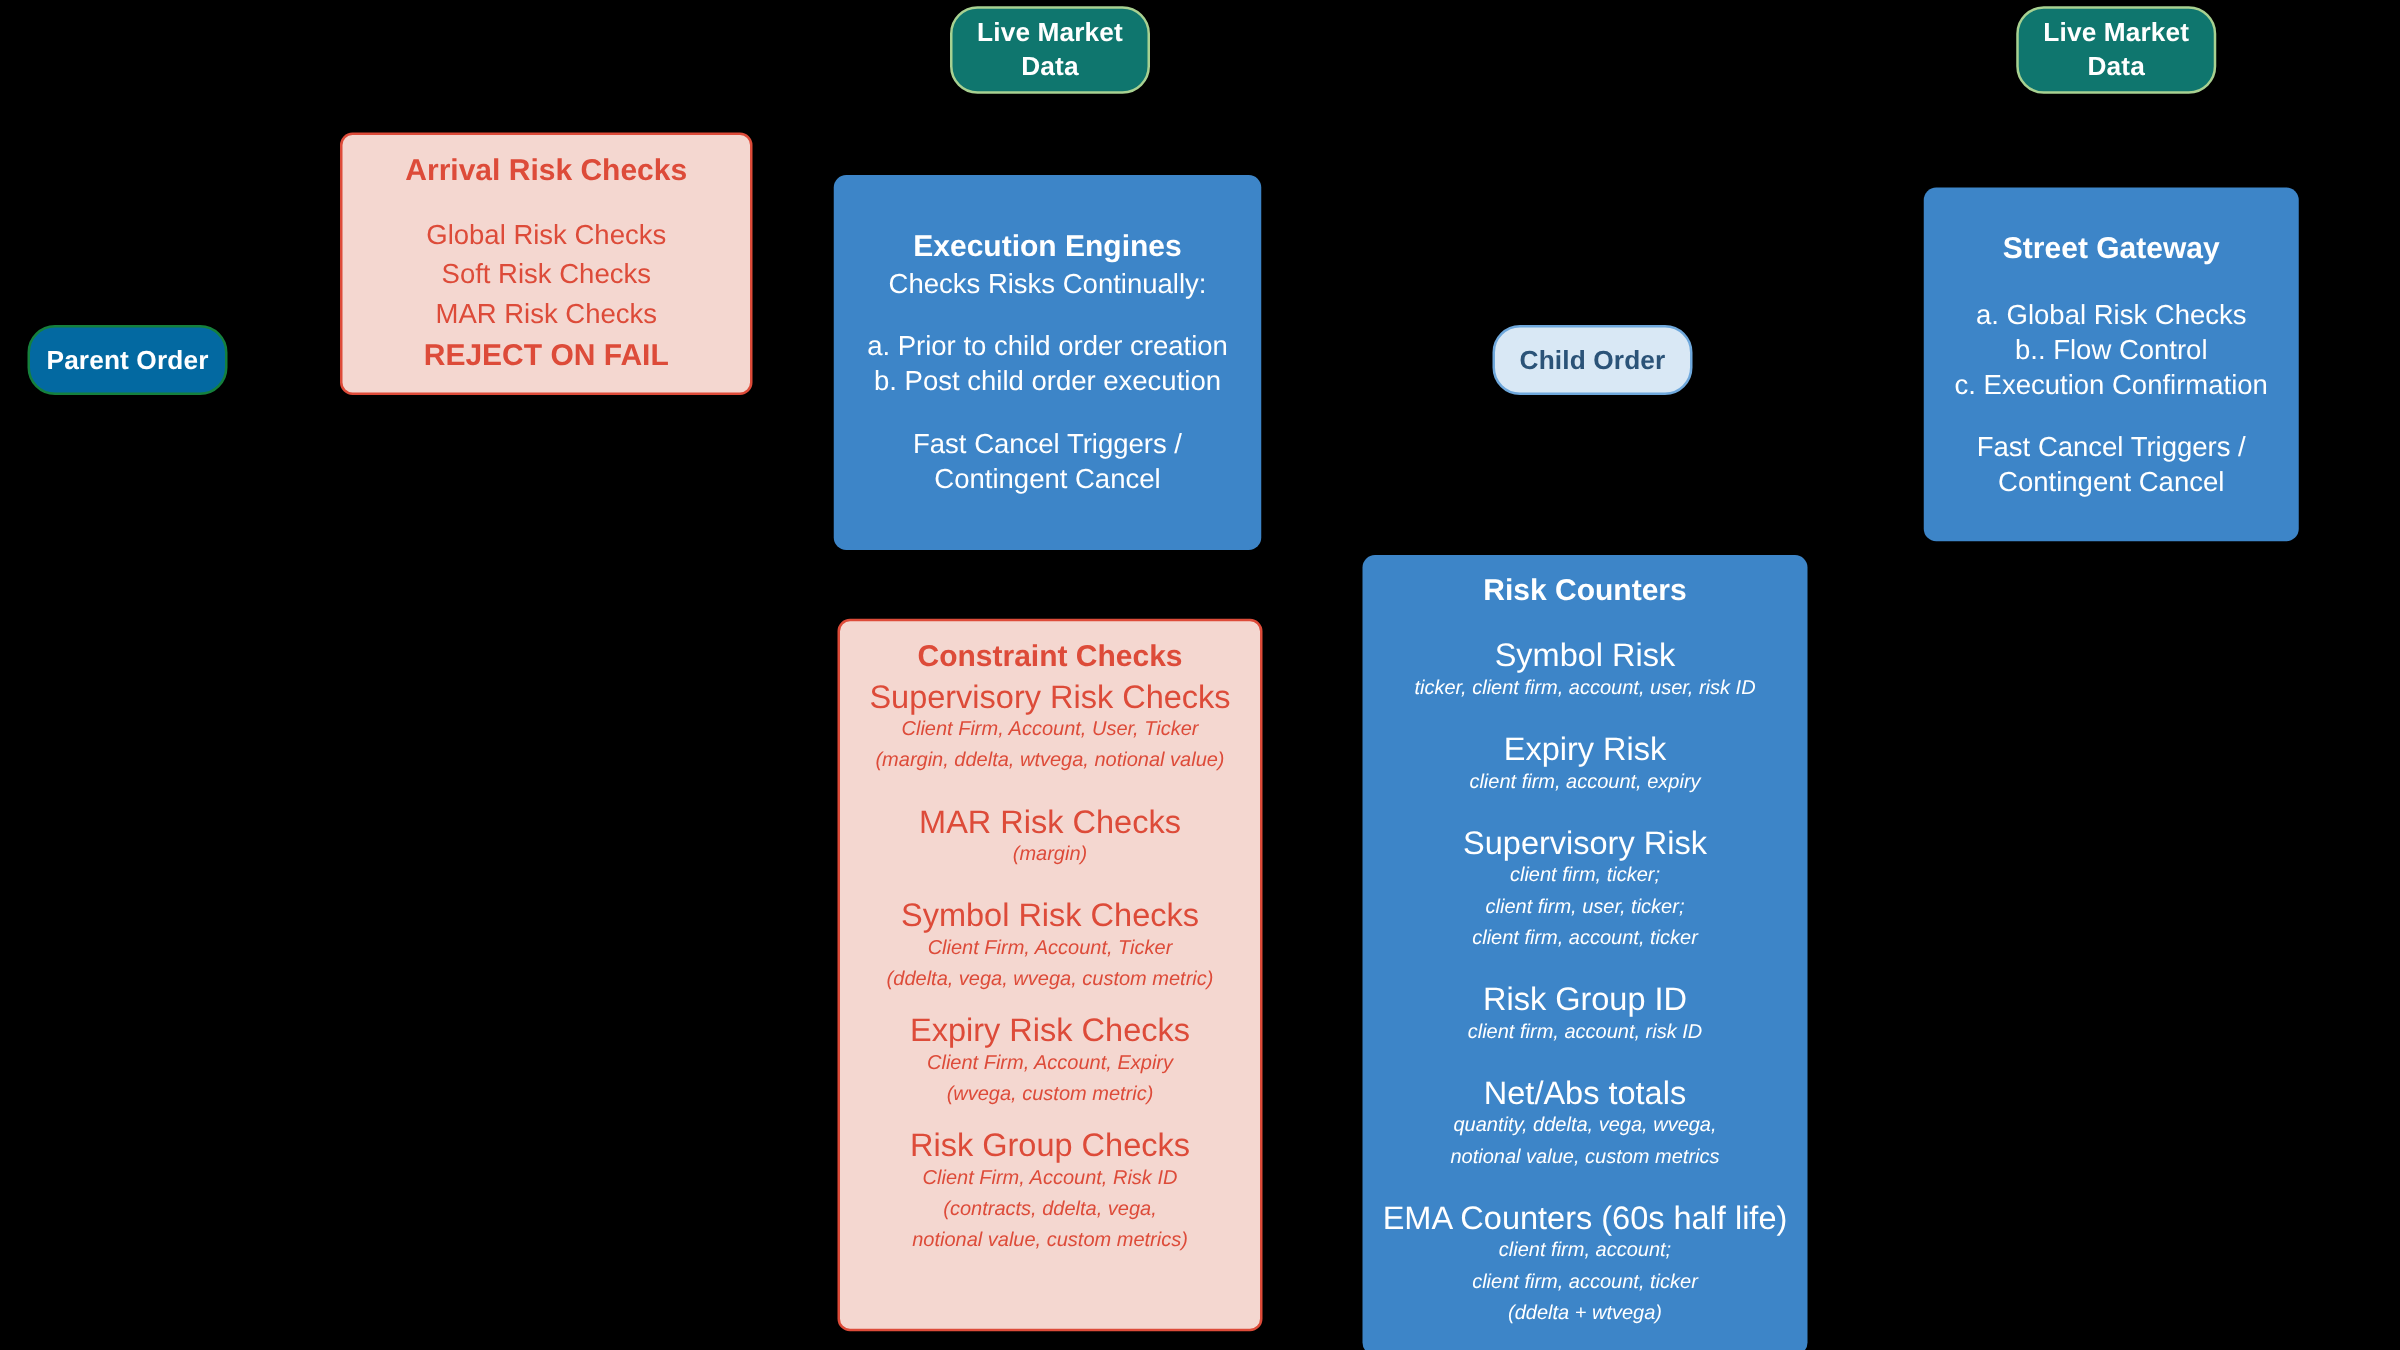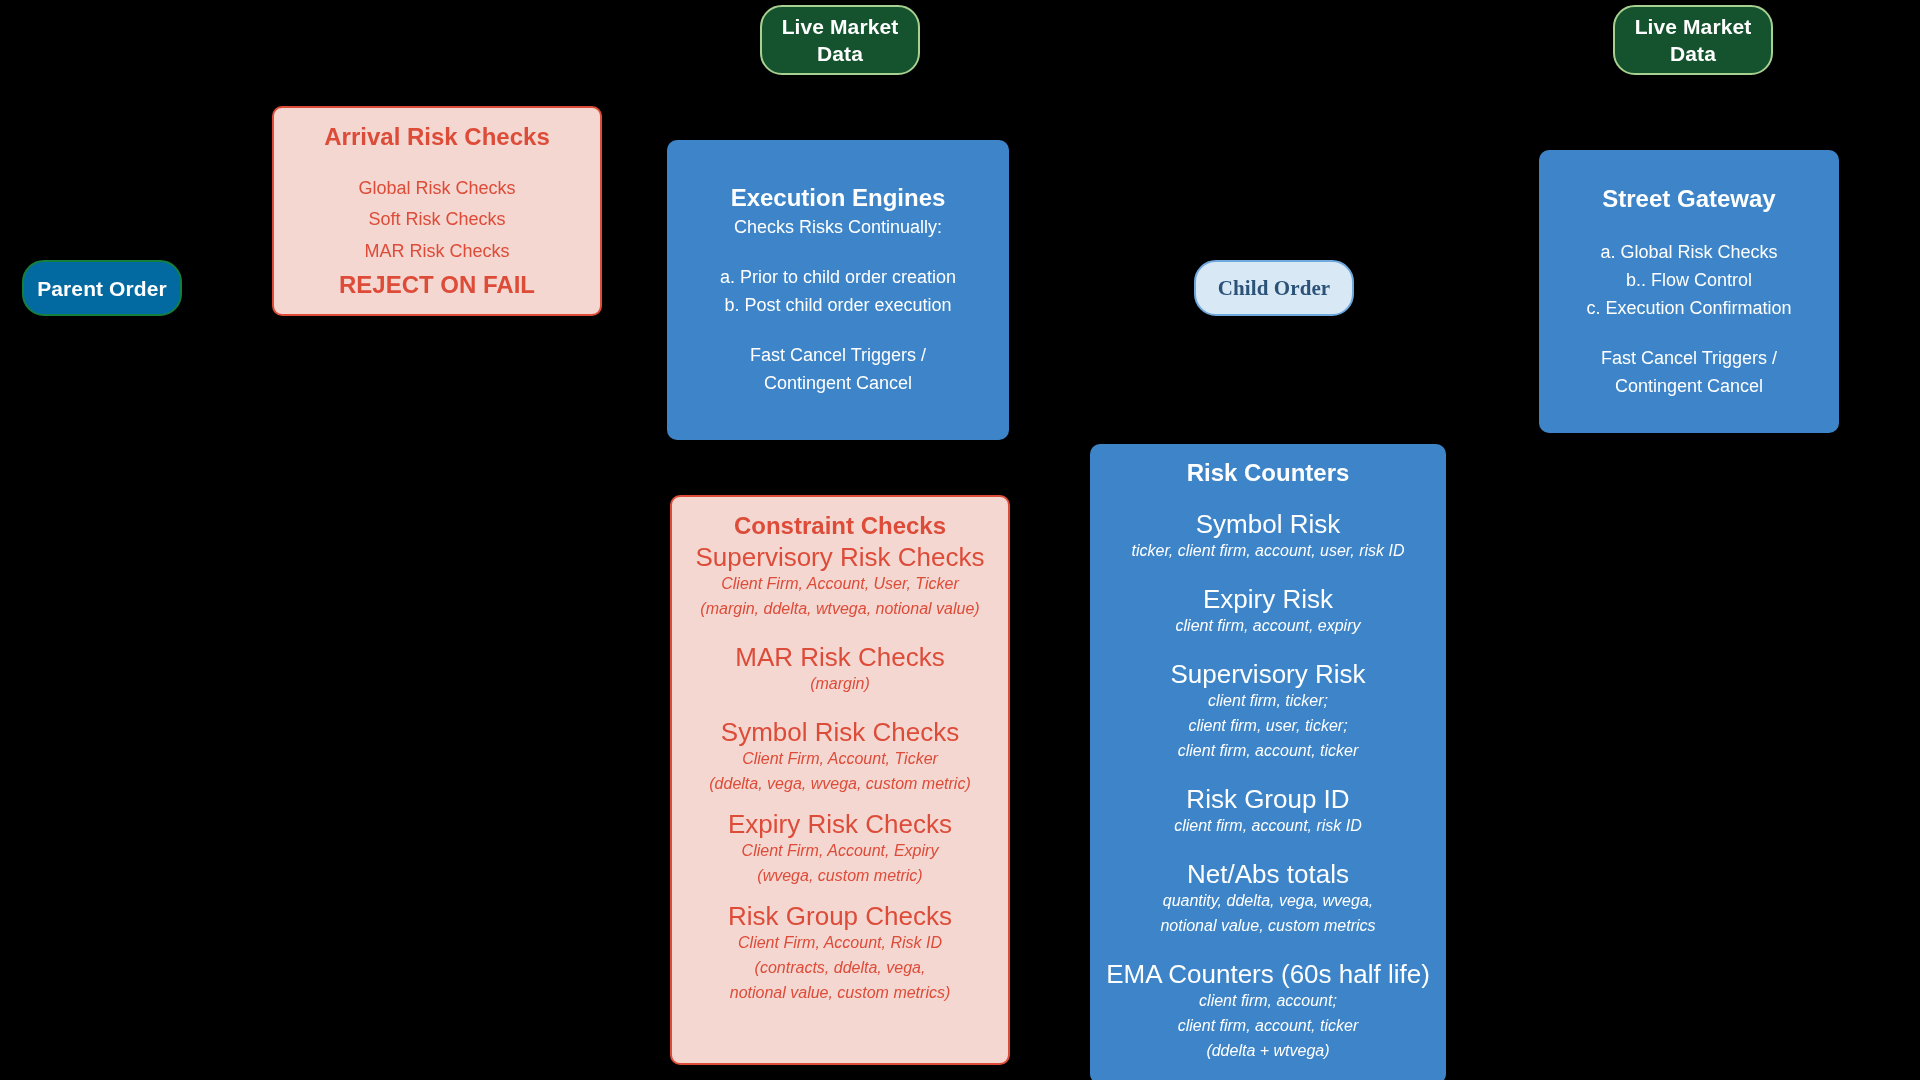--- a/index.html
+++ b/index.html
@@ -47,21 +47,21 @@
     background: #0369a1;
     border: 2px solid #15803d;
     color: #ffffff;
   }
   .pill-child {
     background: #d9e8f5;
     border: 2px solid #6fa8dc;
     color: #2b5378;
   }
   .pill-market {
-    background: #14532d;
+    background: #0f766e;
     border: 2px solid #a8d191;
     color: #ffffff;
   }
 
   
   .panel {
     border-radius: 10px;
     padding: 14px 12px;
   }
   .panel-blue {
@@ -76,21 +76,21 @@
 
   .panel-title {
     font-weight: bold;
     font-size: 24px;
     line-height: 30px;
     margin: 0 0 2px 0;
   }
   .panel-title.tight { margin-bottom: 0; }
 
   .line {
-    font-size: 18px;
+    font-size: 22px;
     line-height: 28px;
     margin: 0;
   }
   .line.em {
     font-style: italic;
     font-size: 16px;
     line-height: 25px;
   }
   .sub-head {
     font-size: 26px;
@@ -104,21 +104,21 @@
   .spacer-xl { height: 46px; }
 
   .group { margin: 0; padding: 0; }
 
   
   #parent-order   { left: 22px;   top: 260px; width: 160px; height: 56px; }
   #arrival-checks { left: 272px;  top: 106px; width: 330px; height: 210px; }
   #market-data-1  { left: 760px;  top: 5px;   width: 160px; height: 70px; }
   #exec-engines   { left: 667px;  top: 140px; width: 342px; height: 300px; }
   #constraint     { left: 670px;  top: 495px; width: 340px; height: 570px; }
-  #child-order    { left: 1194px; top: 260px; width: 160px; height: 56px; font-family: Liberation Serif, serif; }
+  #child-order    { left: 1194px; top: 260px; width: 160px; height: 56px; }
   #risk-counters  { left: 1090px; top: 444px; width: 356px; height: 640px; }
   #market-data-2  { left: 1613px; top: 5px;   width: 160px; height: 70px; }
   #street-gateway { left: 1539px; top: 150px; width: 300px; height: 283px; }
 
   
   #arrival-checks .panel-title { margin-bottom: 22px; }
 </style>
 </head>
 <body>
 

